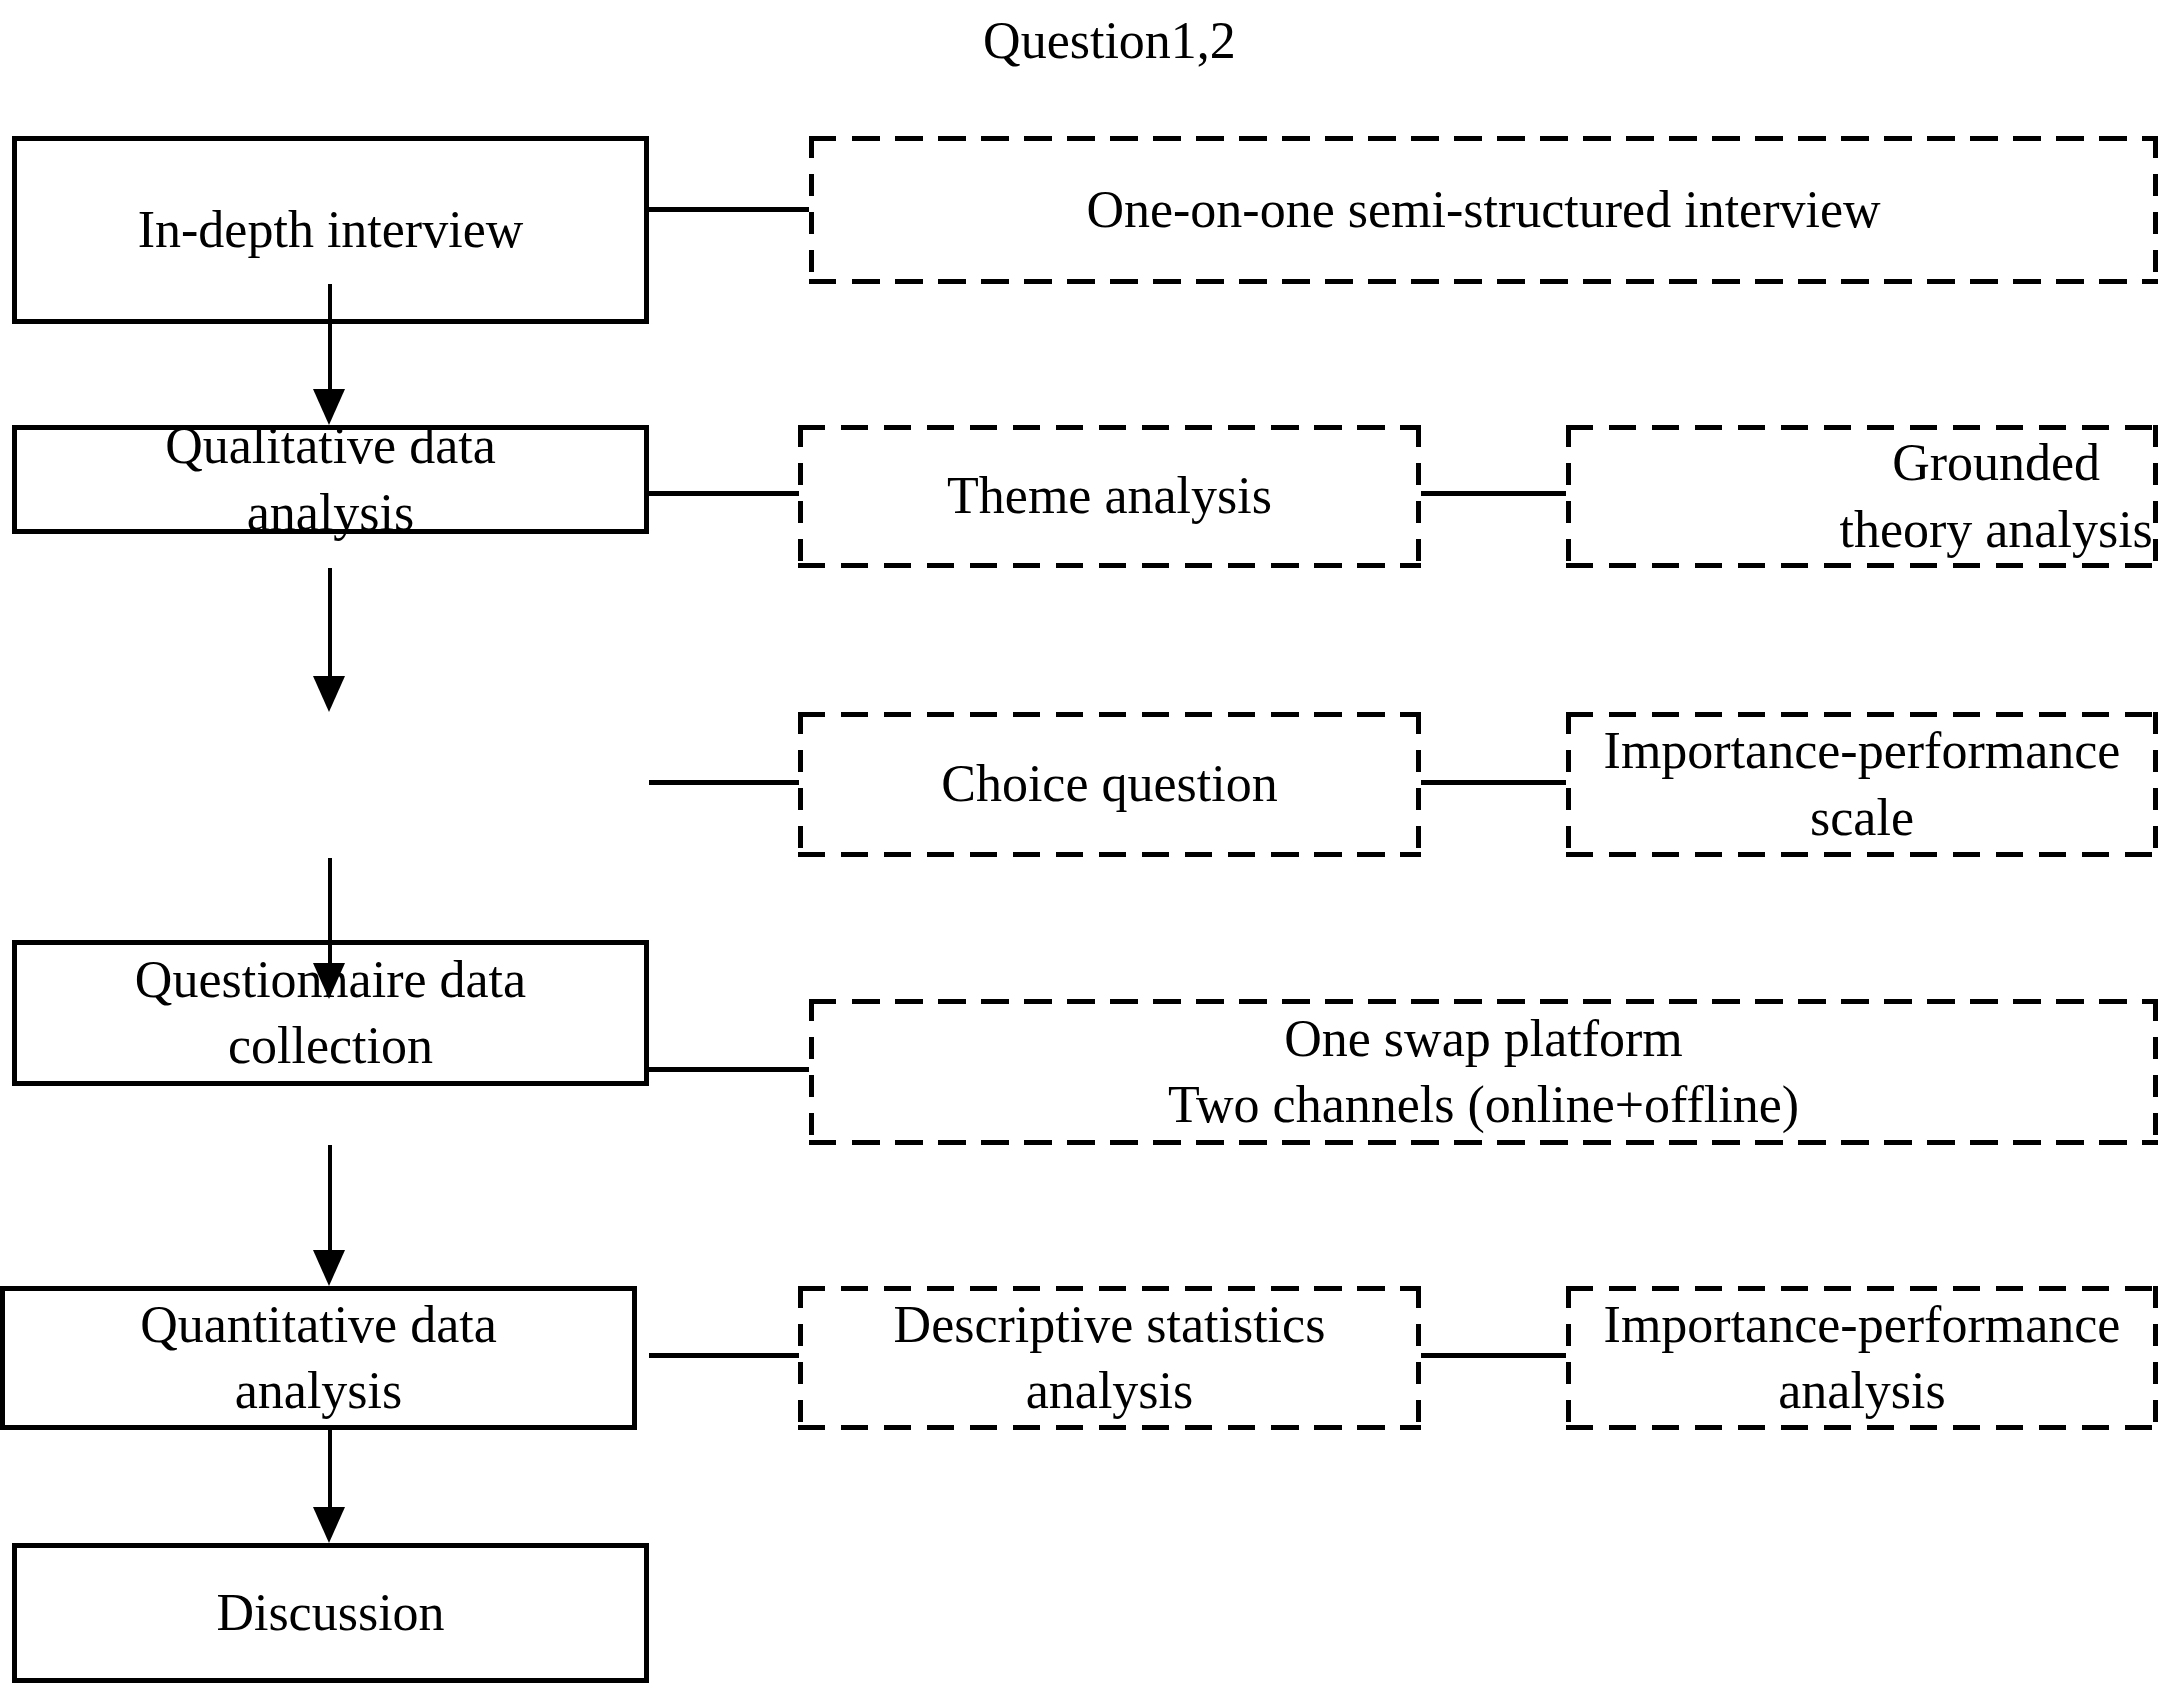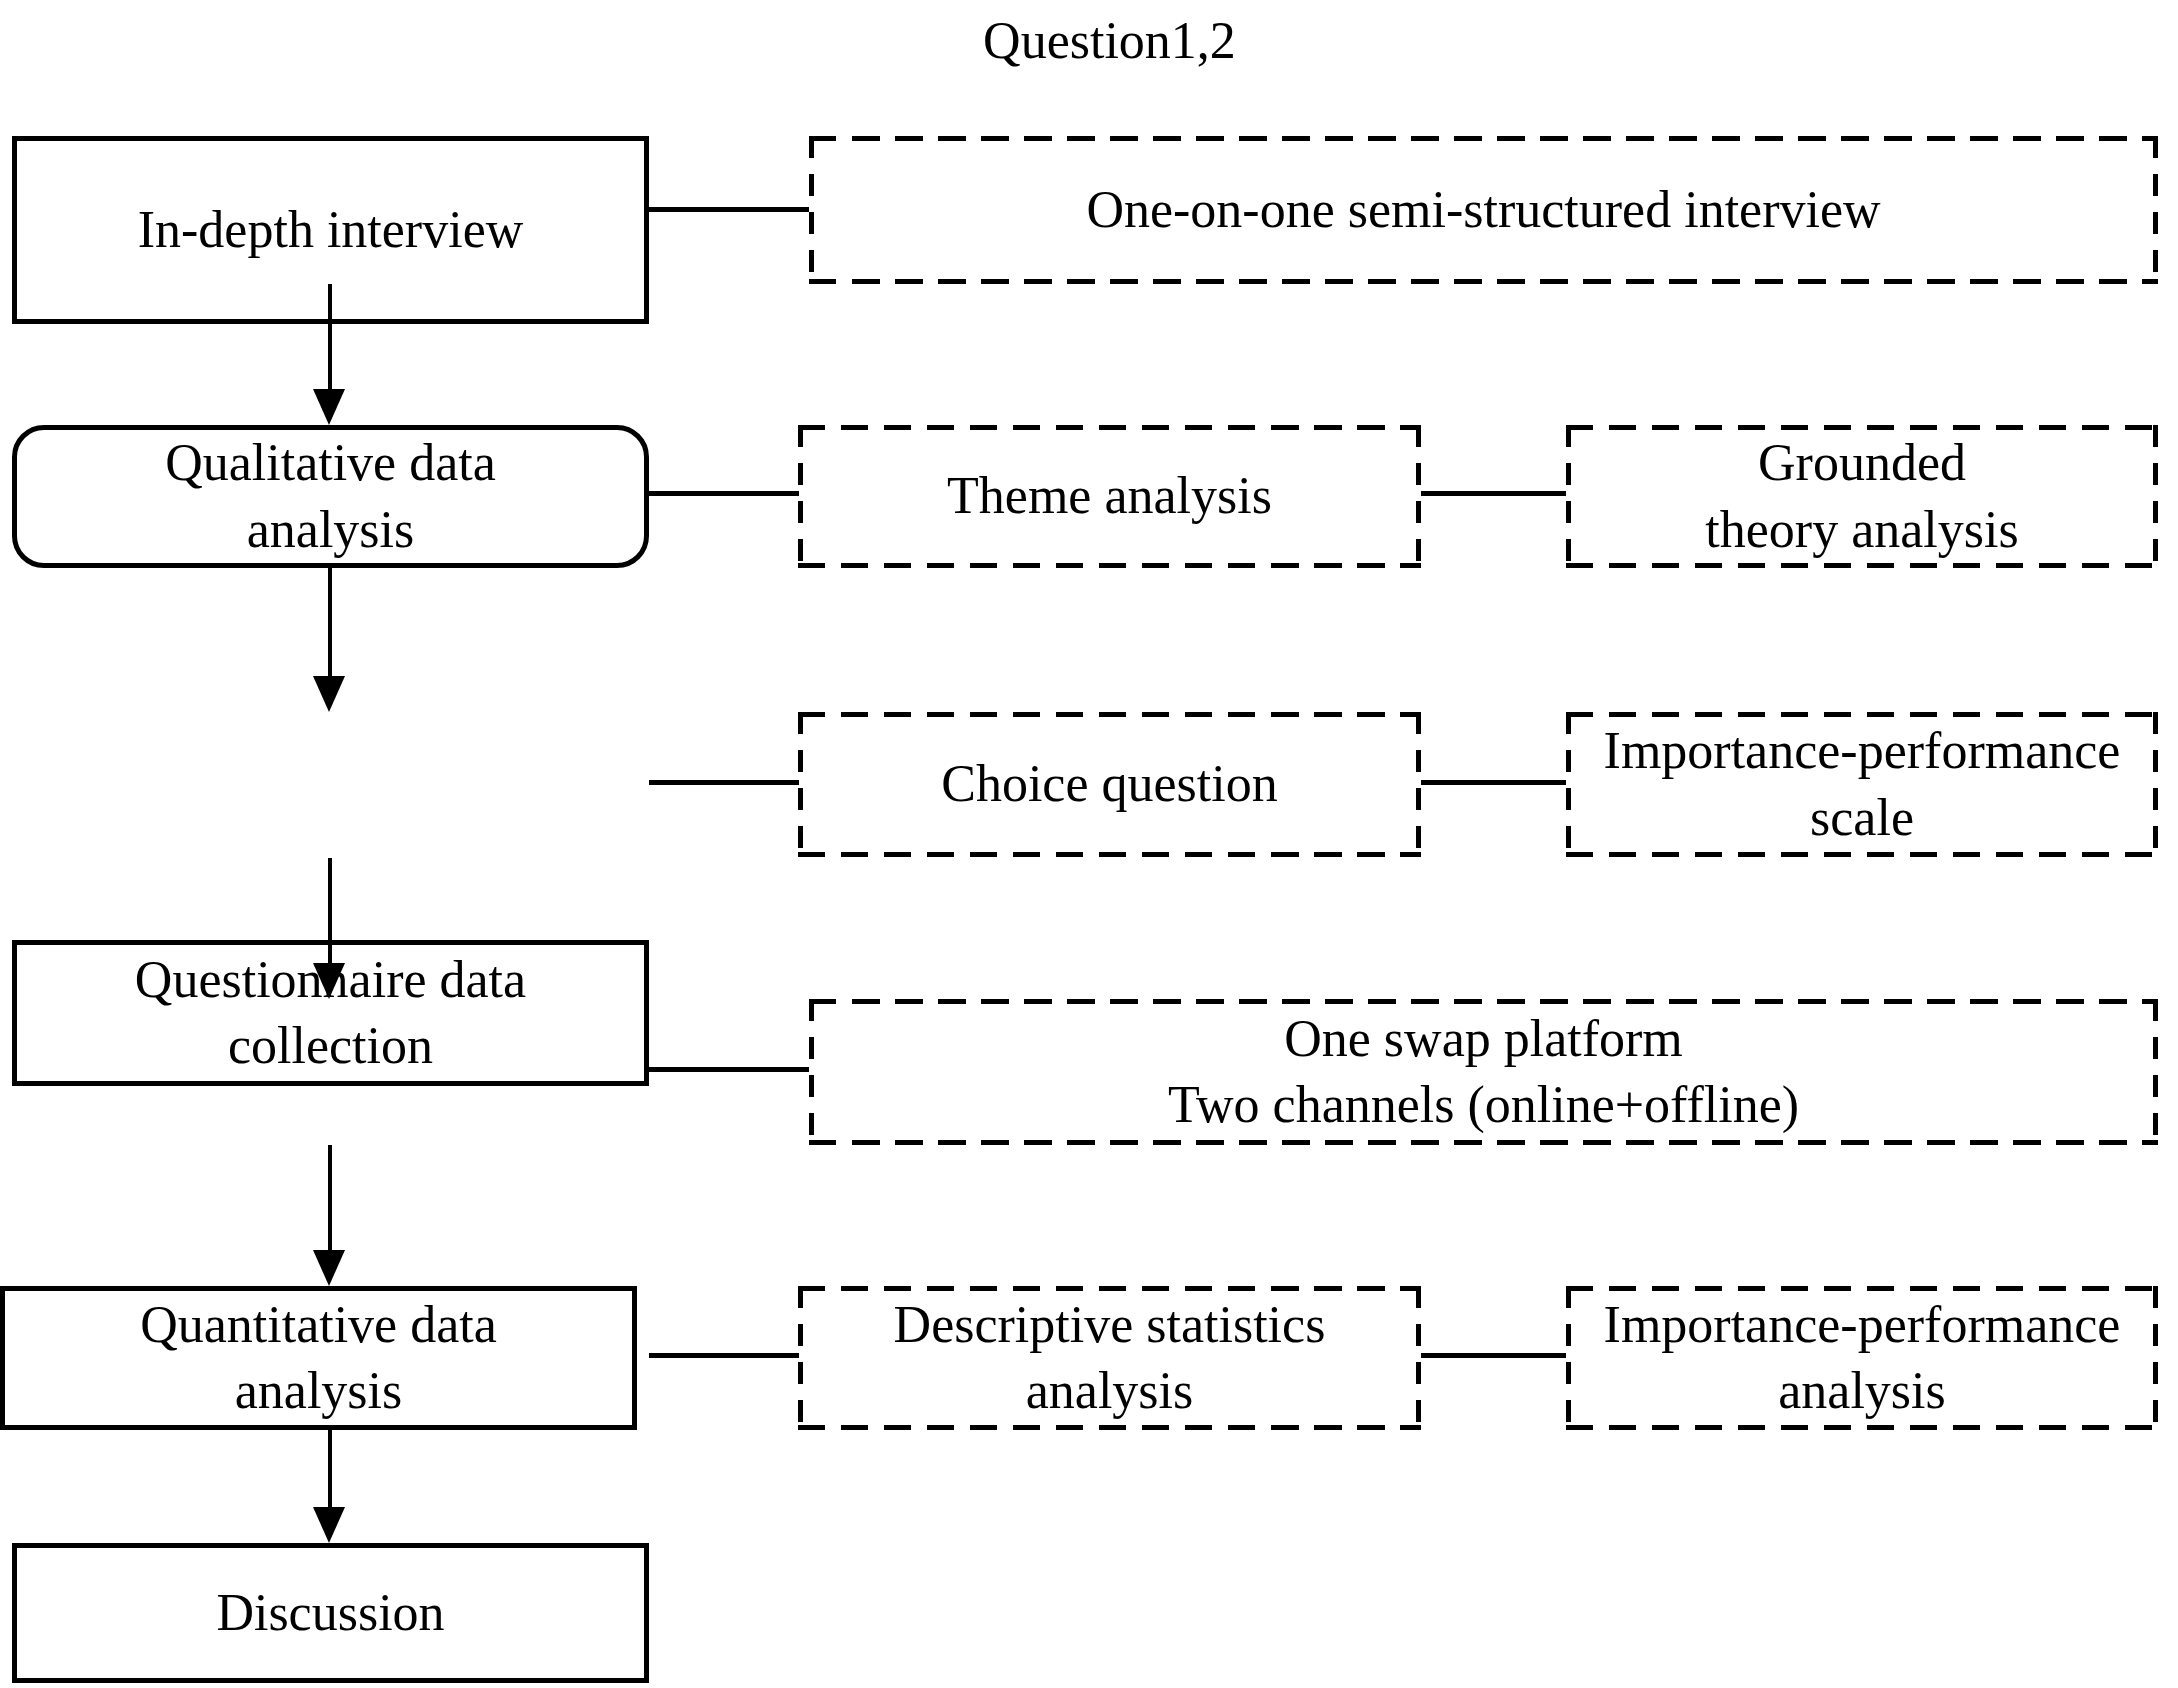--- a/index.html
+++ b/index.html
@@ -69,21 +69,21 @@
 </head>
 <body>
 
 <div class="canvas">
 
   <div class="col-header" style="left:798px; top:12px; width:623px;">Question1,2</div>
 
   <div class="solid-box" style="left:12px; top:136px; width:637px; height:188px;">
     <div class="label">In-depth interview</div>
   </div>
-  <div class="solid-box" style="left:12px; top:425px; width:637px; height:143px;border-radius:32px;">
+  <div class="solid-box" style="left:12px; top:425px; width:637px; height:109px;">
     <div class="label">Qualitative data
 analysis</div>
   </div>
   <div class="solid-box" style="left:12px; top:940px; width:637px; height:146px;">
     <div class="label">Questionnaire data
 collection</div>
   </div>
   <div class="solid-box" style="left:0; top:1286px; width:637px; height:144px;">
     <div class="label">Quantitative data
 analysis</div>
@@ -92,21 +92,21 @@
     <div class="label">Discussion</div>
   </div>
 
   <div class="dashed-box" style="left:809px; top:136px; width:1349px; height:148px;">
     <div class="label">One-on-one semi-structured interview</div>
   </div>
 
   <div class="dashed-box" style="left:798px; top:425px; width:623px; height:143px;">
     <div class="label">Theme analysis</div>
   </div>
-  <div class="dashed-box" style="left:1566px; top:425px; width:592px; height:143px;">
+  <div class="dashed-box" style="left:1566px; top:425px; width:592px; height:143px;justify-content:flex-end;">
     <div class="label">Grounded
 theory analysis</div>
   </div>
 
   <div class="dashed-box" style="left:798px; top:712px; width:623px; height:145px;">
     <div class="label">Choice question</div>
   </div>
   <div class="dashed-box" style="left:1566px; top:712px; width:592px; height:145px;">
     <div class="label">Importance-performance
 scale</div>

